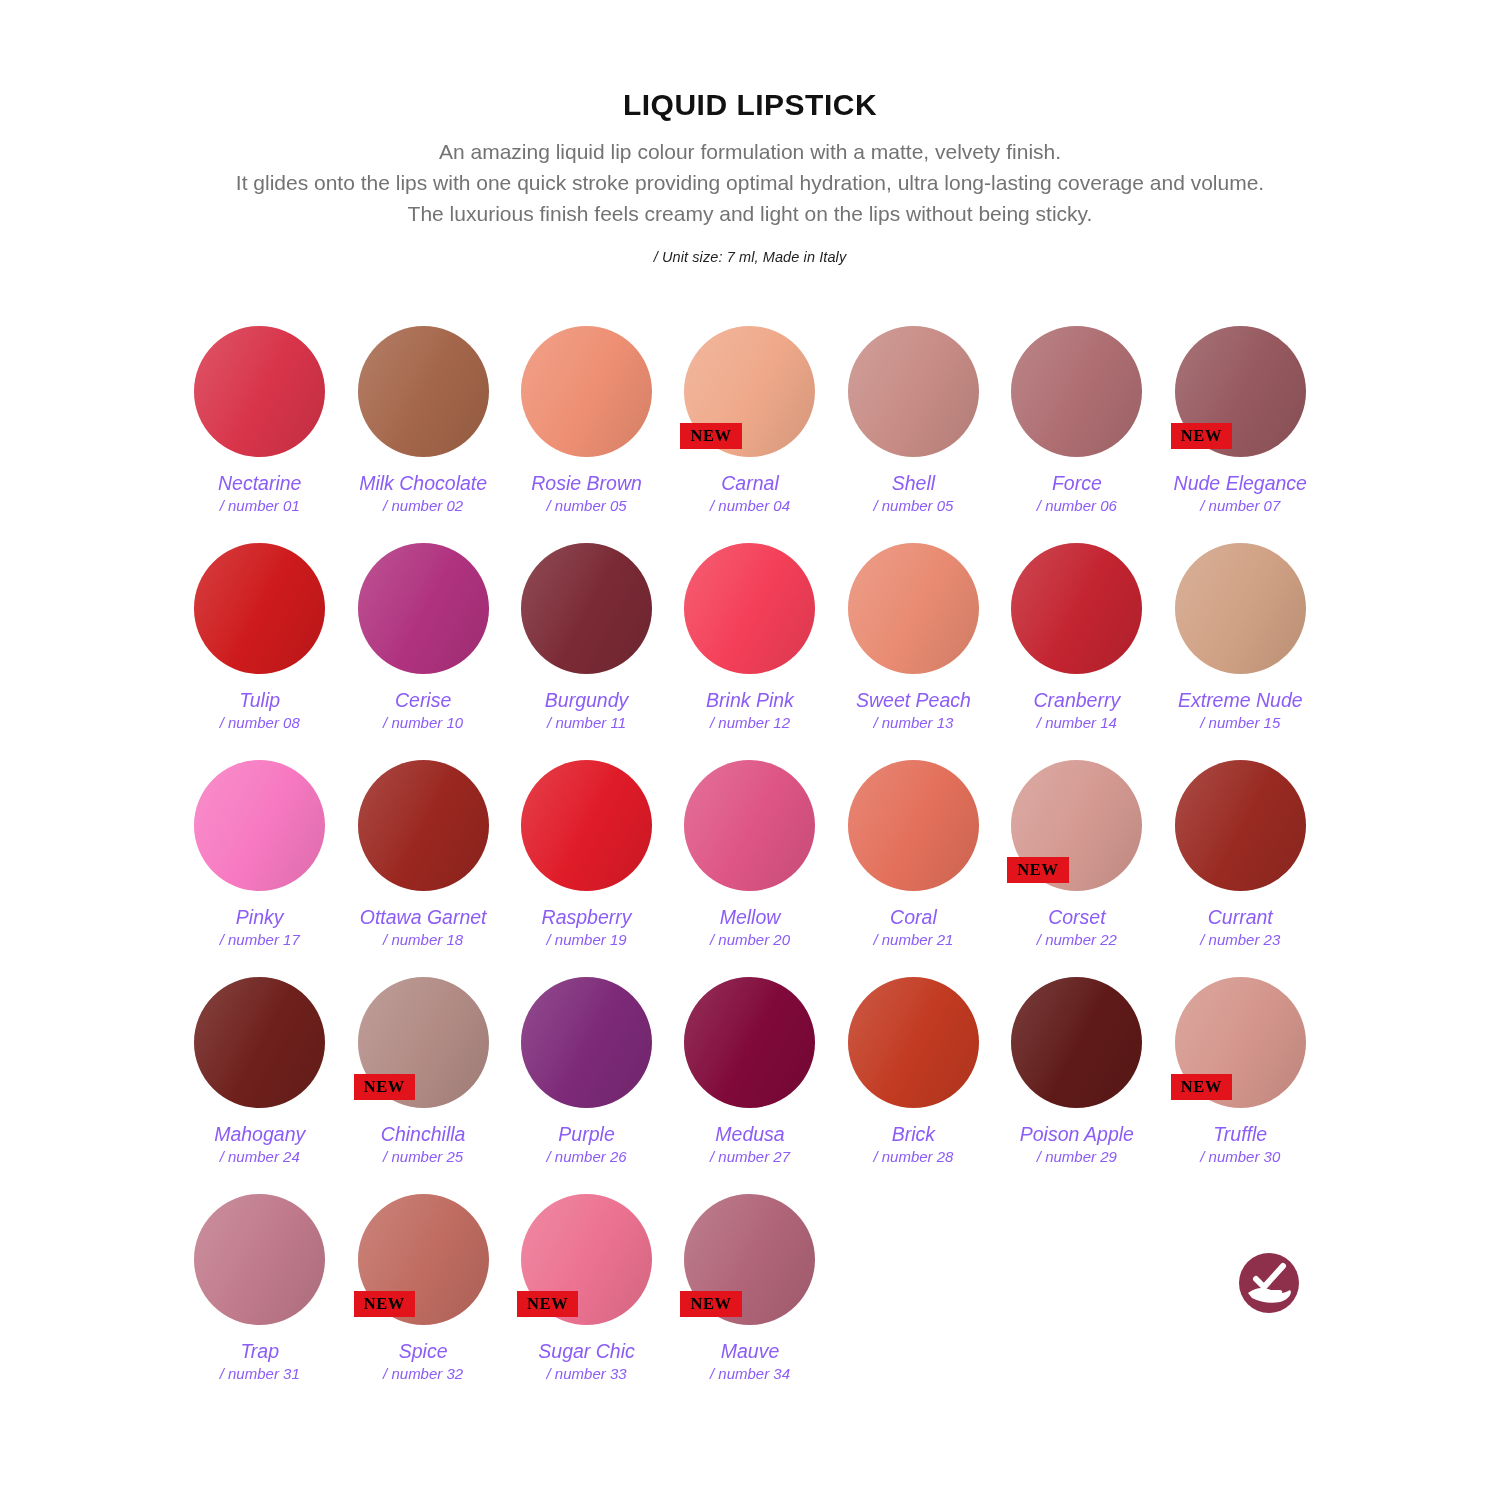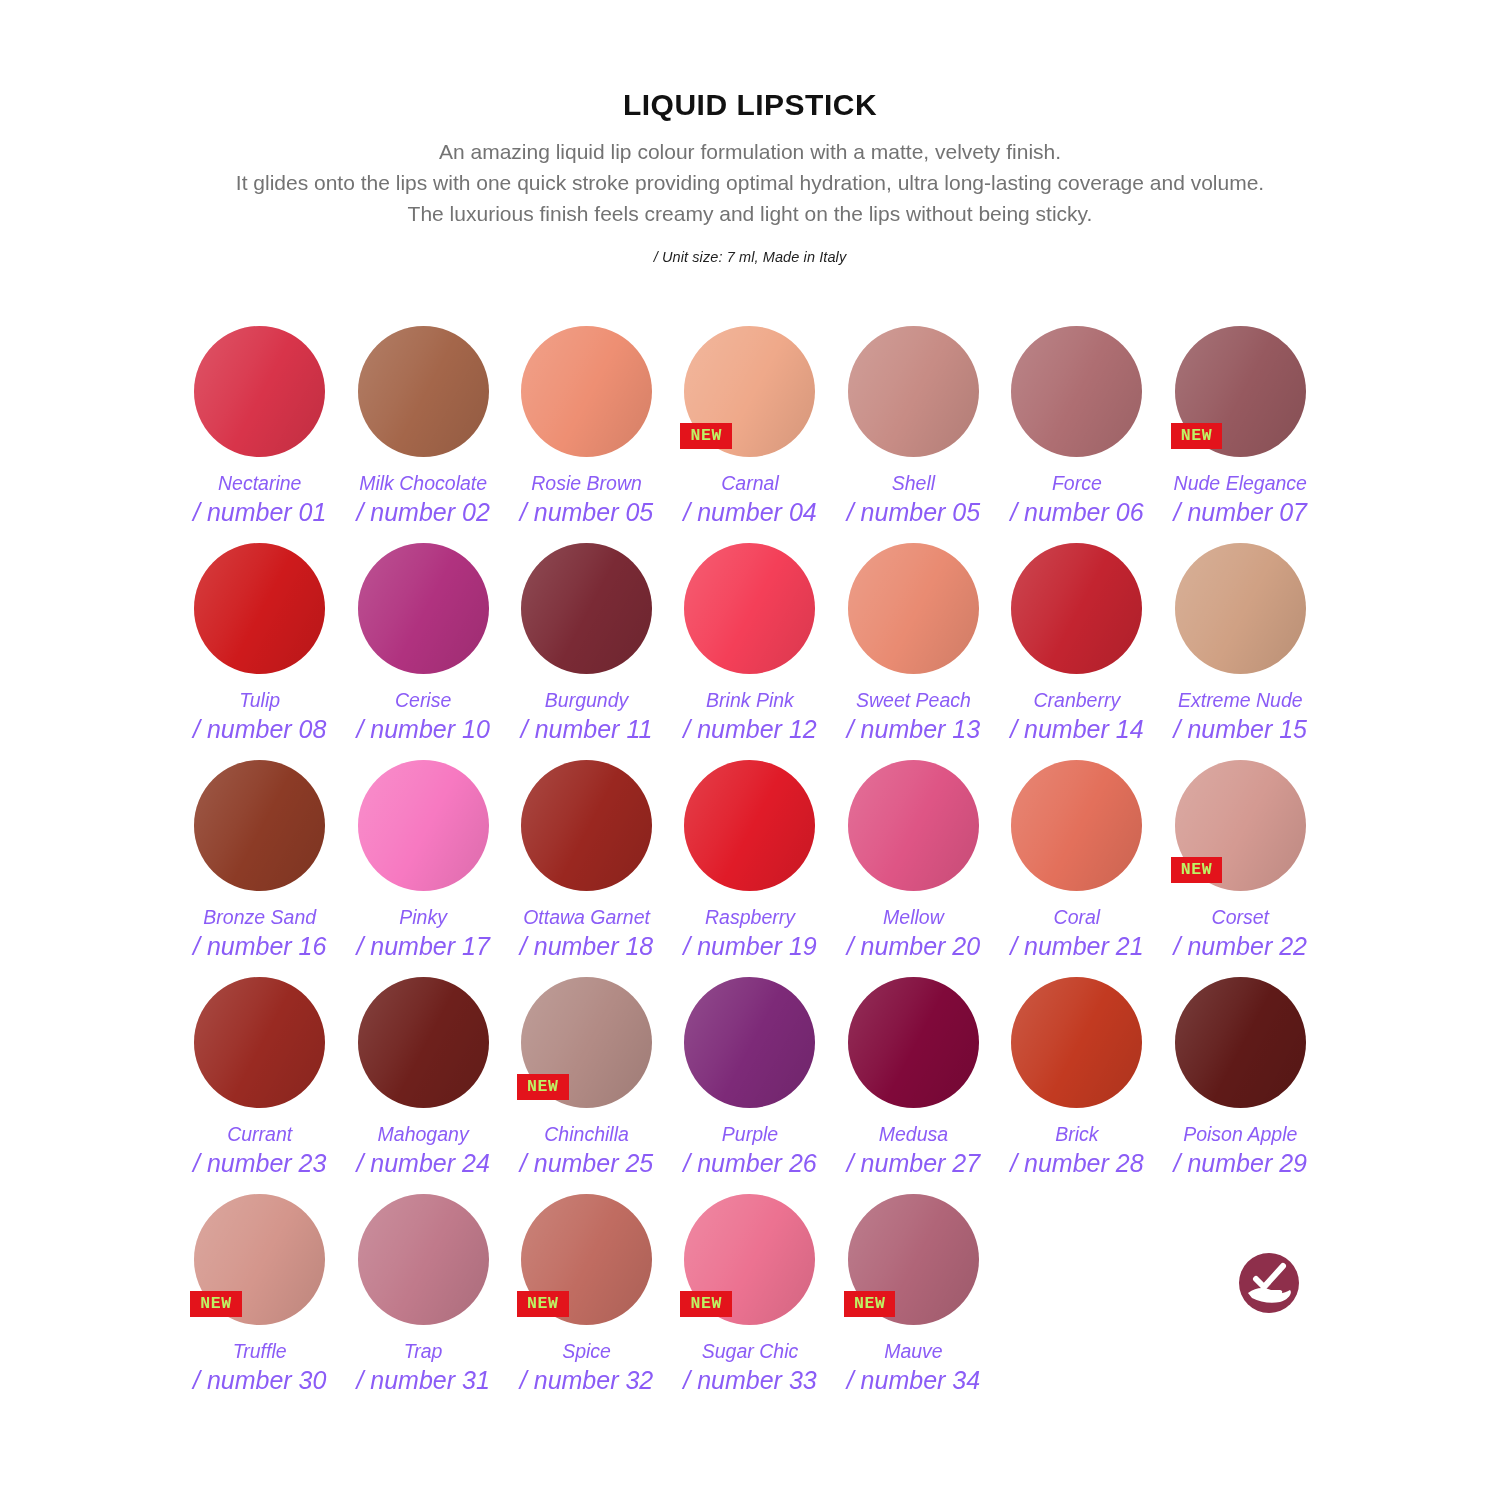--- a/index.html
+++ b/index.html
@@ -88,43 +88,43 @@
     border-radius: 50%;
     background:
       linear-gradient(118deg, rgba(255,255,255,0.16) 0%, rgba(255,255,255,0.05) 38%,
                       rgba(0,0,0,0.0) 52%, rgba(0,0,0,0.07) 82%, rgba(0,0,0,0.11) 100%);
   }
   .badge {
     position: absolute;
     left: -4px;
     bottom: 8px;
     background: #E3131B;
-    color: #bef264;
+    color: #000000;
     font-size: 16.5px;
     font-weight: bold;
     letter-spacing: 0.6px;
     padding: 5px 10px 5px 10px;
     line-height: 1;
     z-index: 3;
-    font-family: Liberation Mono, monospace;
+    font-family: Liberation Serif, serif;
   }
   .labels {
     margin-top: 13px;
     text-align: center;
     font-style: italic;
     color: #8b5cf6;
     line-height: 1.34;
   }
   .shade-name {
     font-size: 19.5px;
     display: block;
     white-space: nowrap;
   }
   .shade-num {
-    font-size: 25px;
+    font-size: 15px;
     display: block;
     white-space: nowrap;
   }
 
   
   .cf-icon {
     position: absolute;
     left: 1238px;
     top: 1252px;
     width: 62px;
@@ -298,31 +298,20 @@
             <div class="sheen"></div>
           </div>
         </div>
         <div class="labels">
           <span class="shade-name">Extreme Nude</span>
           <span class="shade-num">/ number 15</span>
         </div>
       </div>
       <div class="cell">
         <div class="swatch-wrap">
-          <div class="swatch" style="background: rgb(140, 59, 38);">
-            <div class="sheen"></div>
-          </div>
-        </div>
-        <div class="labels">
-          <span class="shade-name">Bronze Sand</span>
-          <span class="shade-num">/ number 16</span>
-        </div>
-      </div>
-      <div class="cell">
-        <div class="swatch-wrap">
           <div class="swatch" style="background: rgb(247, 121, 193);">
             <div class="sheen"></div>
           </div>
         </div>
         <div class="labels">
           <span class="shade-name">Pinky</span>
           <span class="shade-num">/ number 17</span>
         </div>
       </div>
       <div class="cell">

